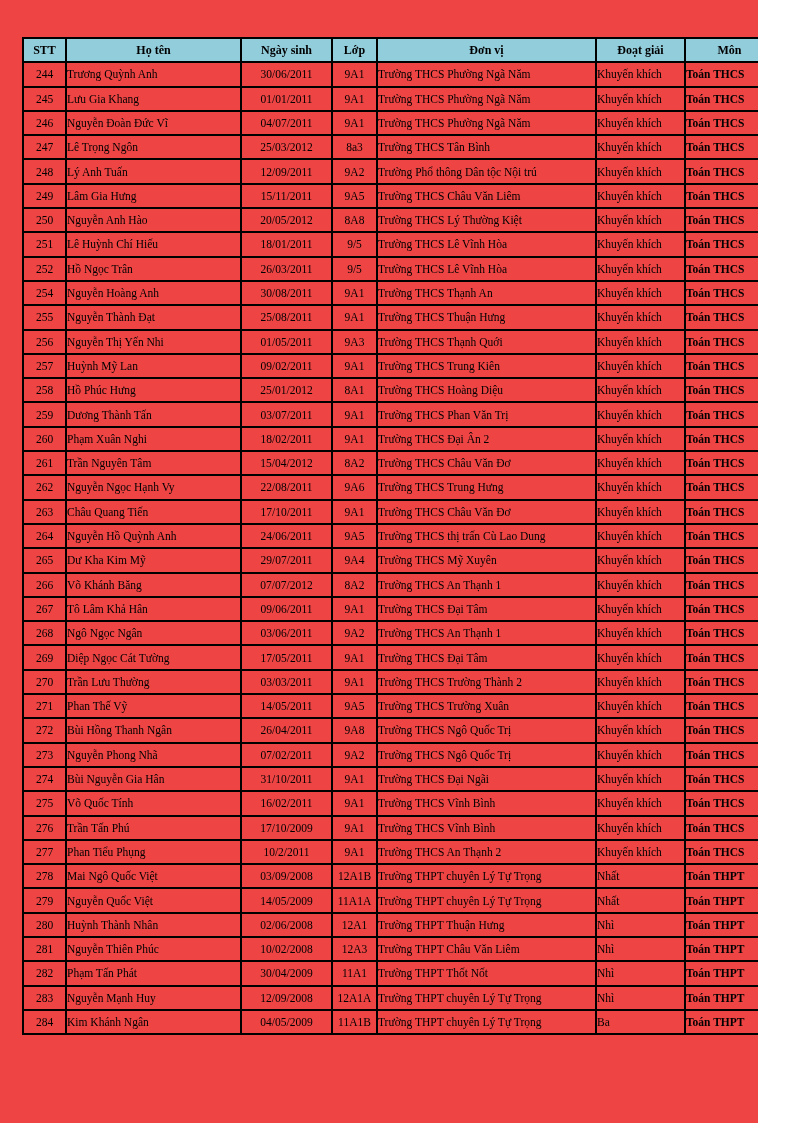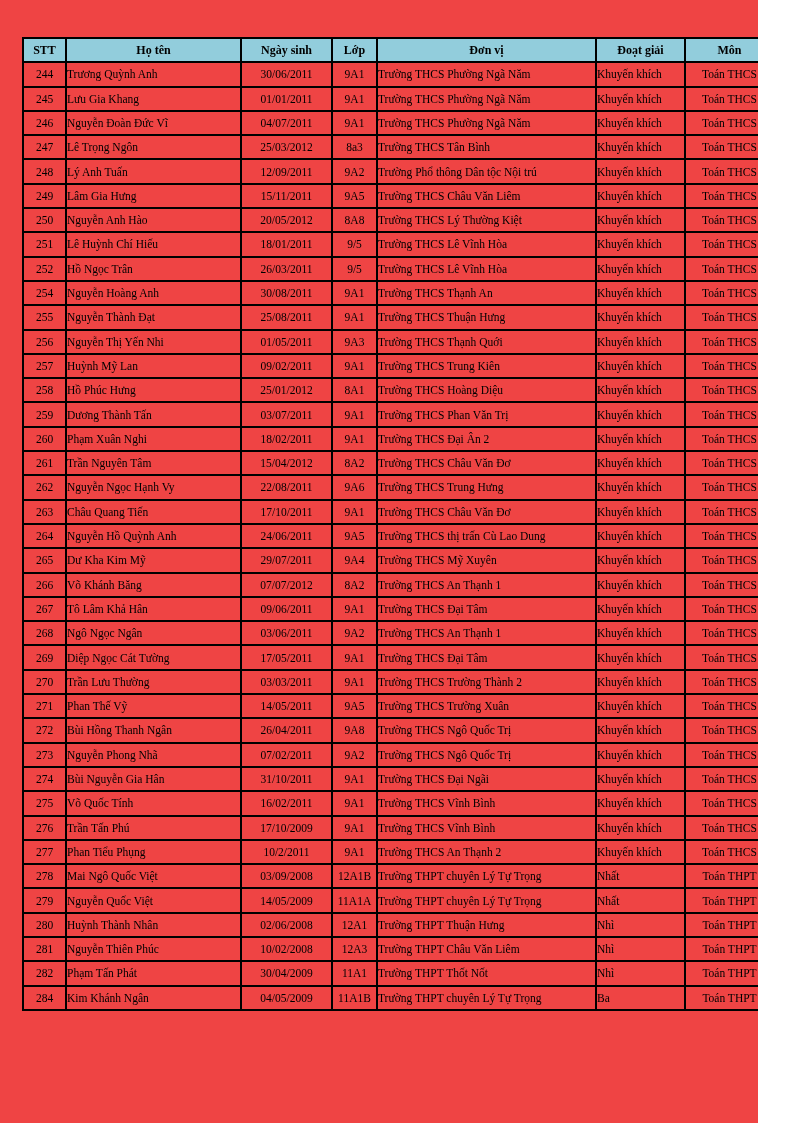--- a/index.html
+++ b/index.html
@@ -35,21 +35,21 @@
     font-size: 12px;
     text-align: center;
     background: #92CDDC;
   }
   td.c-stt   { text-align: center; }
   td.c-name  { text-align: left; padding-left: 6px; margin-left: 28px; }
   td.c-dob   { text-align: center; }
   td.c-class { text-align: center; }
   td.c-unit  { text-align: left; padding-left: 5px; }
   td.c-prize { text-align: left; }
-  td.c-subj  { text-align: center; font-weight: normal; }
+  td.c-subj  { font-weight: bold; }
 </style>
 </head>
 <body>
 
 <div class="page">
   <table class="results">
     <colgroup>
       <col style="width:43px">
       <col style="width:175px">
       <col style="width:91px">
@@ -406,20 +406,29 @@
         <tr>
           <td class="c-stt">282</td>
           <td class="c-name">Phạm Tấn Phát</td>
           <td class="c-dob">30/04/2009</td>
           <td class="c-class">11A1</td>
           <td class="c-unit">Trường THPT Thốt Nốt</td>
           <td class="c-prize">Nhì</td>
           <td class="c-subj">Toán THPT</td>
         </tr>
         <tr>
+          <td class="c-stt">283</td>
+          <td class="c-name">Nguyễn Mạnh Huy</td>
+          <td class="c-dob">12/09/2008</td>
+          <td class="c-class">12A1A</td>
+          <td class="c-unit">Trường THPT chuyên Lý Tự Trọng</td>
+          <td class="c-prize">Nhì</td>
+          <td class="c-subj">Toán THPT</td>
+        </tr>
+        <tr>
           <td class="c-stt">284</td>
           <td class="c-name">Kim Khánh Ngân</td>
           <td class="c-dob">04/05/2009</td>
           <td class="c-class">11A1B</td>
           <td class="c-unit">Trường THPT chuyên Lý Tự Trọng</td>
           <td class="c-prize">Ba</td>
           <td class="c-subj">Toán THPT</td>
         </tr>
       </tbody>
   </table>

